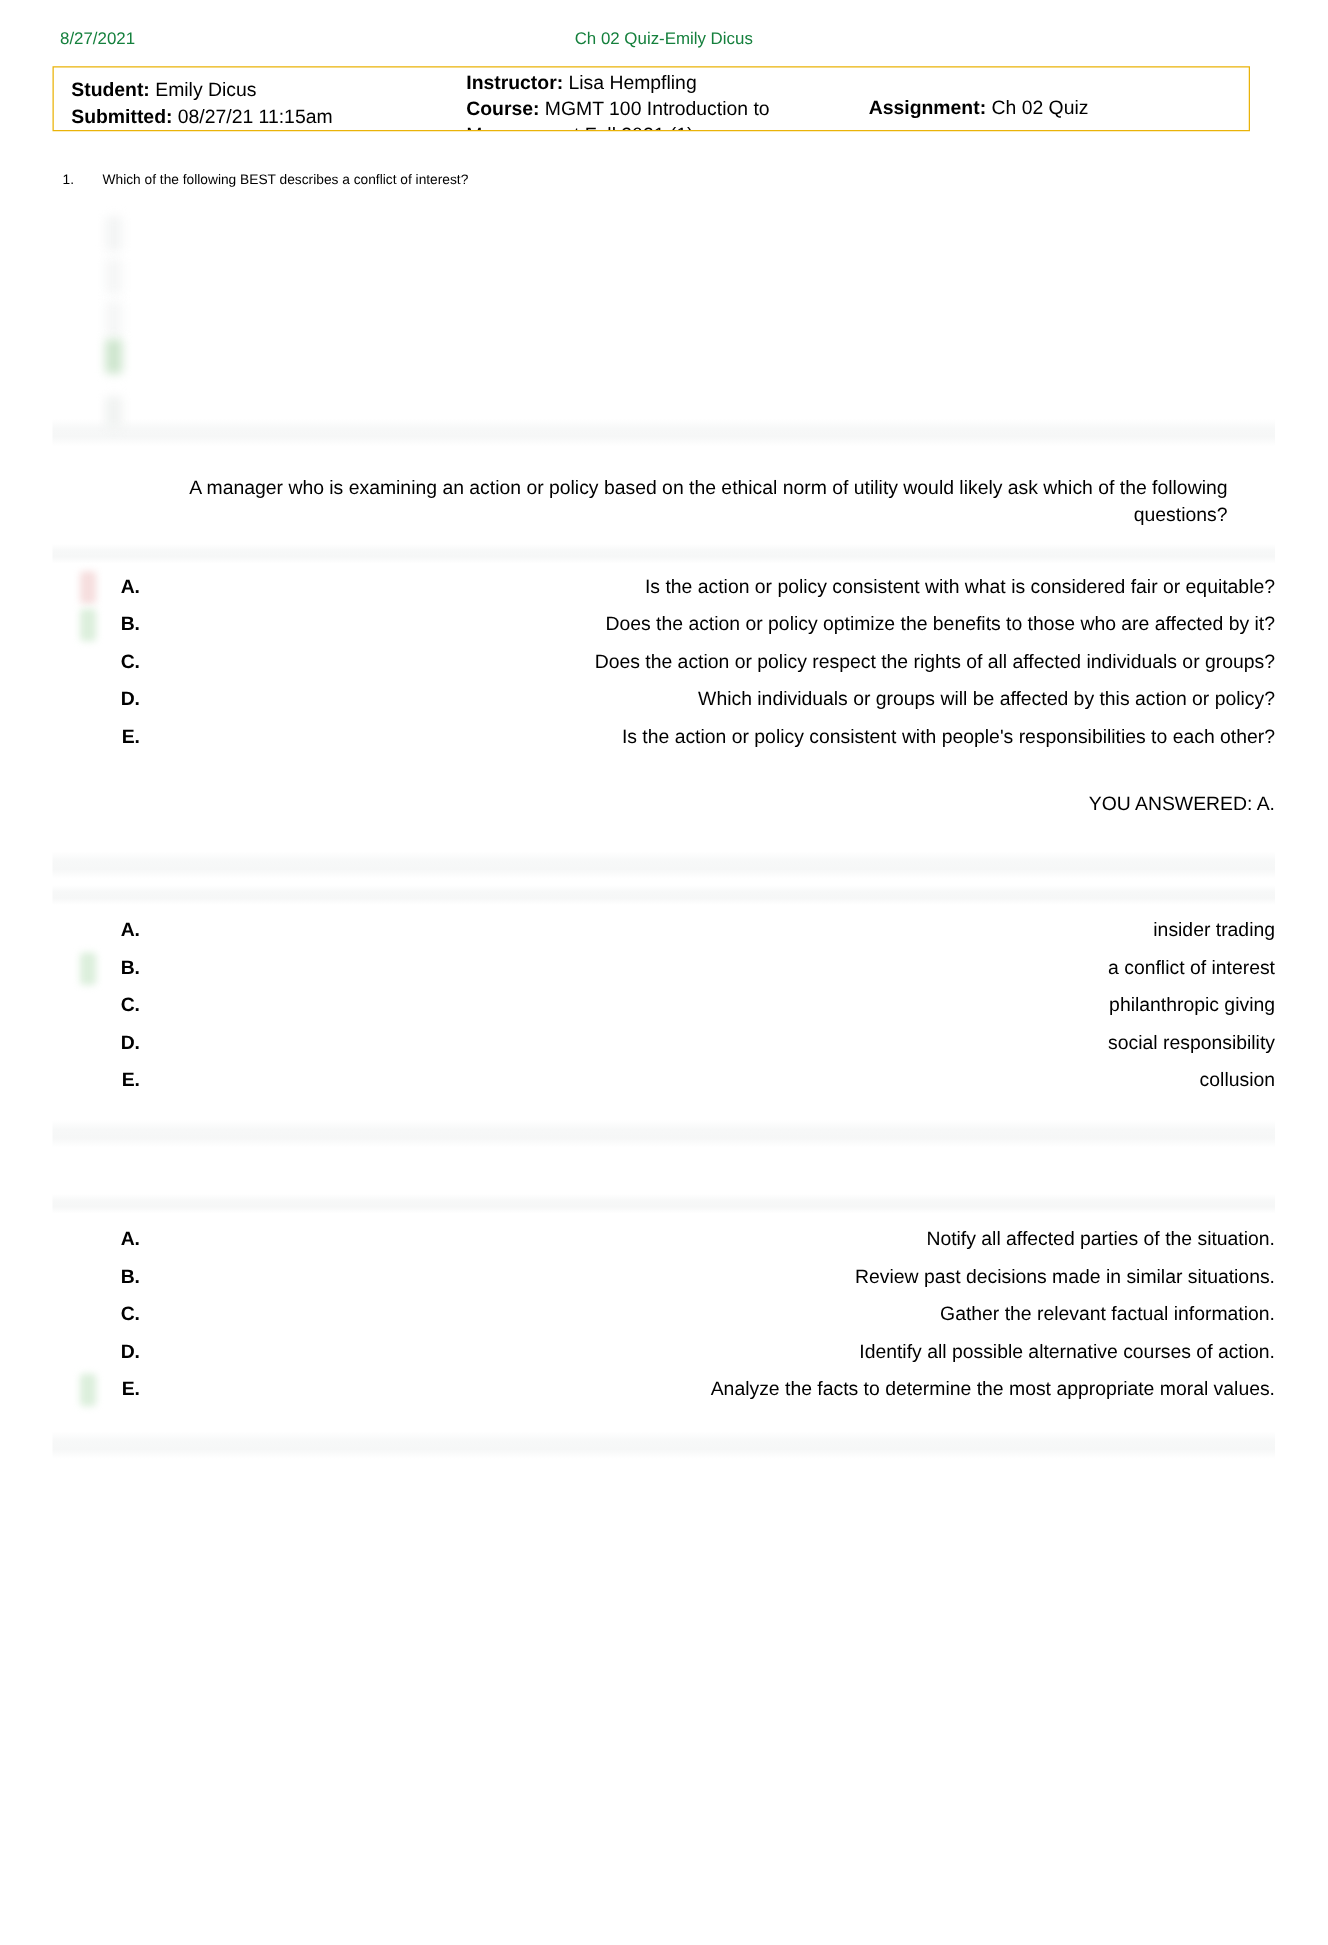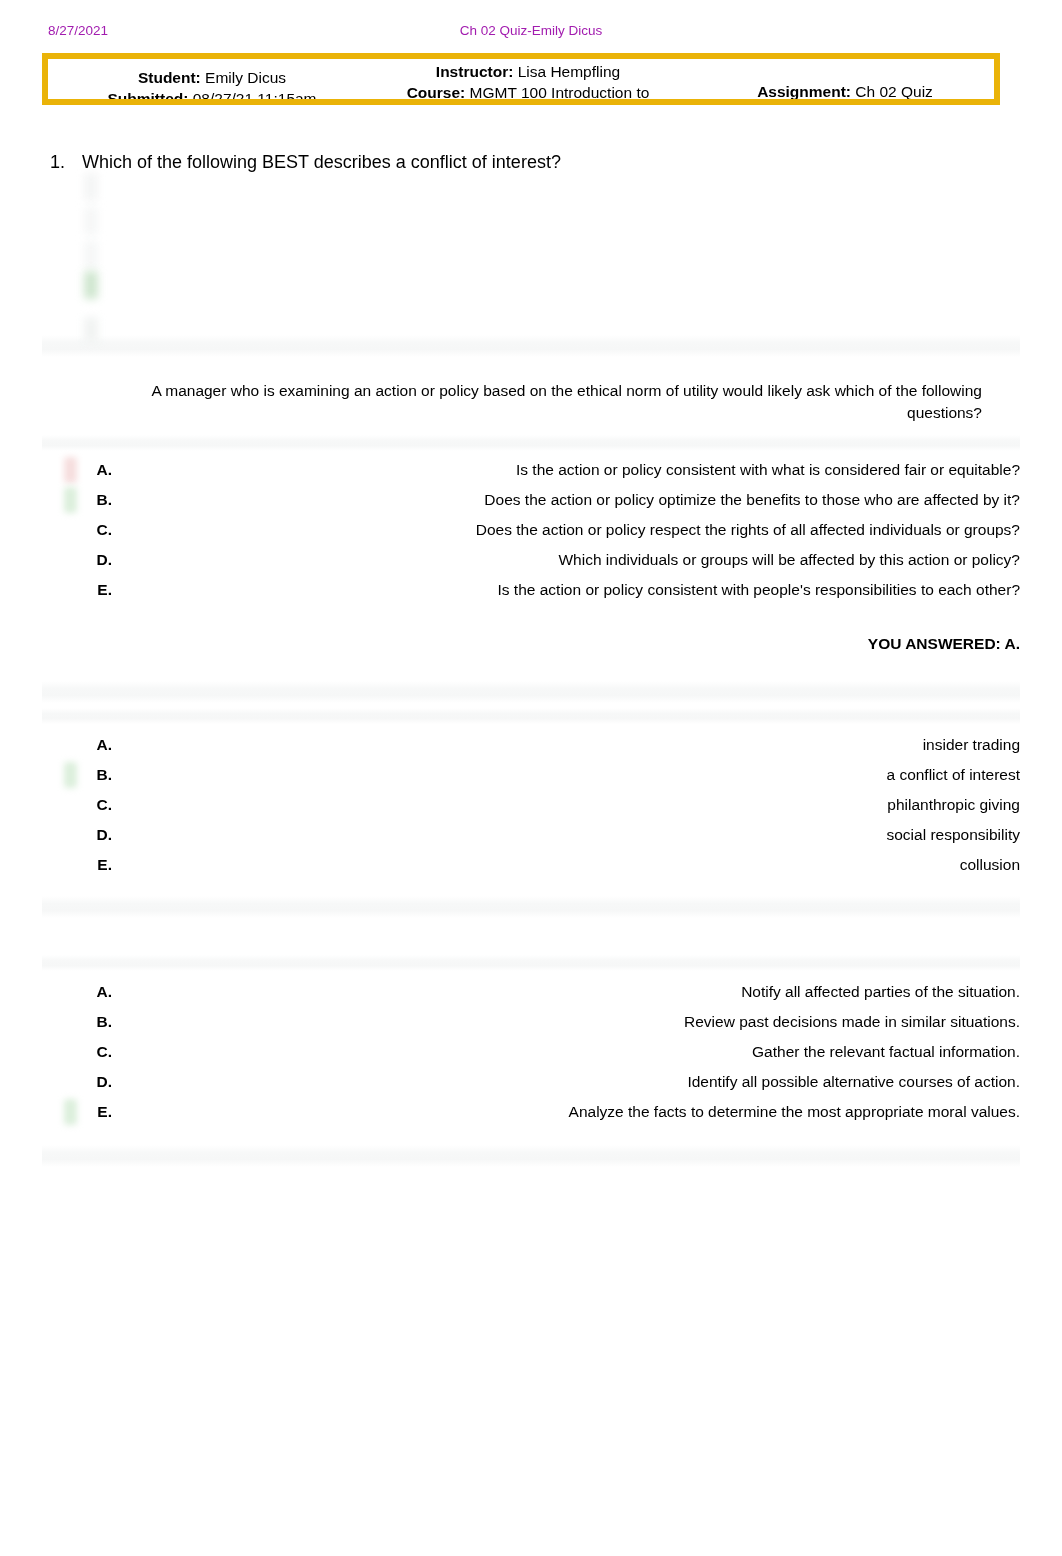--- a/index.html
+++ b/index.html
@@ -22,21 +22,21 @@
 
   
   .print-head {
     position: absolute;
     top: 21px;
     left: 42px;
     width: 978px;
     height: 20px;
     font-size: 13.5px;
     line-height: 20px;
-    color: #a21caf;
+    color: #15803d;
   }
   .print-head .date {
     position: absolute;
     left: 6px;
     top: 0;
     white-space: nowrap;
   }
   .print-head .doc-title {
     position: absolute;
     left: 0;
@@ -46,47 +46,46 @@
     white-space: nowrap;
   }
 
   
   .info-box {
     position: absolute;
     top: 53px;
     left: 42px;
     width: 958px;
     height: 52px;
-    border: 6px solid #eab308;
+    border: 1px solid #eab308;
     background: #ffffff;
     overflow: hidden;
     box-sizing: border-box;
-    text-align: center;
   }
   .info-col {
     position: absolute;
     top: 8px;
     font-size: 15.5px;
     line-height: 21px;
     color: #000;
   }
   .info-col.c1 { left: 14px;  width: 300px; }
   .info-col.c2 { left: 330px; width: 300px; top: 2px; }
   .info-col.c3 { left: 652px; width: 290px; top: 22px; }
   .info-col b { font-weight: bold; }
   .info-line { white-space: nowrap; }
   .info-line.wrap { white-space: normal; }
 
   
   .q1-number {
     position: absolute;
-    top: 152px;
+    top: 134px;
     left: 50px;
     width: 960px;
-    font-size: 18px;
+    font-size: 11px;
     line-height: 21px;
   }
   .q1-number .num {
     display: inline-block;
     width: 32px;
   }
 
   
   .qblock {
     position: absolute;
@@ -240,21 +239,21 @@
         <span class="letter">D.</span>
         <span class="otext">Which individuals or groups will be affected by this action or policy?</span>
       </div>
       <div class="opt">
         <span class="mark"></span>
         <span class="letter">E.</span>
         <span class="otext">Is the action or policy consistent with people's responsibilities to each other?</span>
       </div>
     </div>
 
-    <div class="answered" style="margin-top:28px;font-weight:bold;">YOU ANSWERED: A.</div>
+    <div class="answered" style="margin-top:28px;">YOU ANSWERED: A.</div>
 
     <div class="band tall" style="margin-top:26px;"></div>
   </div>
 
   <div class="qblock" style="top:696px;">
     <div class="band" style="margin-top:12px;"></div>
 
     <div class="options" style="margin-top:6px;">
       <div class="opt">
         <span class="mark"></span>

